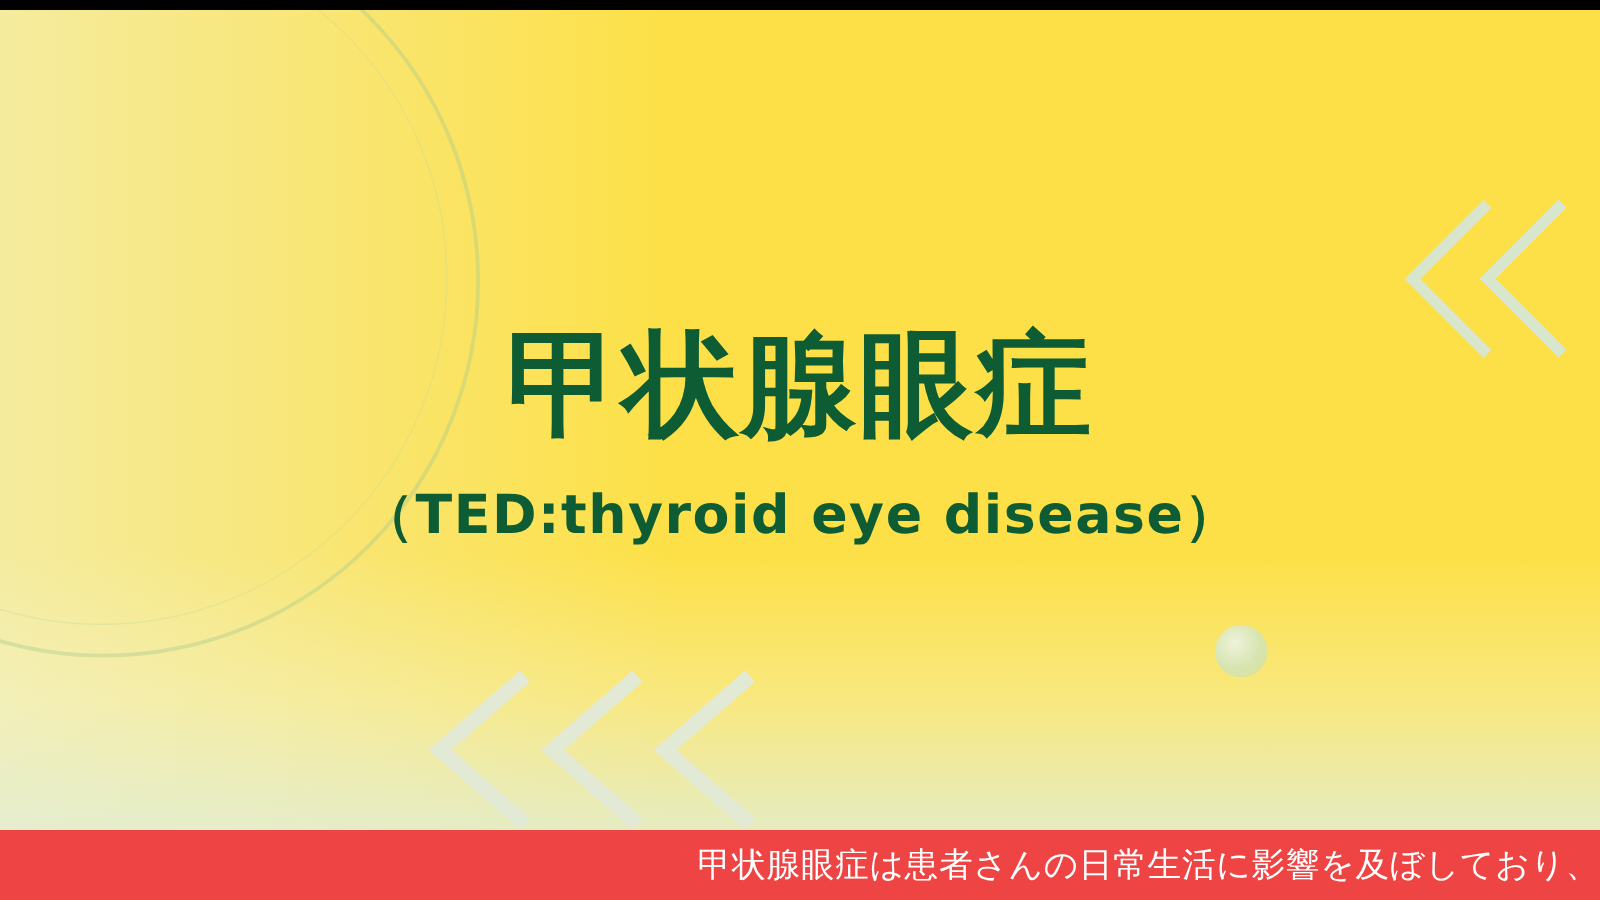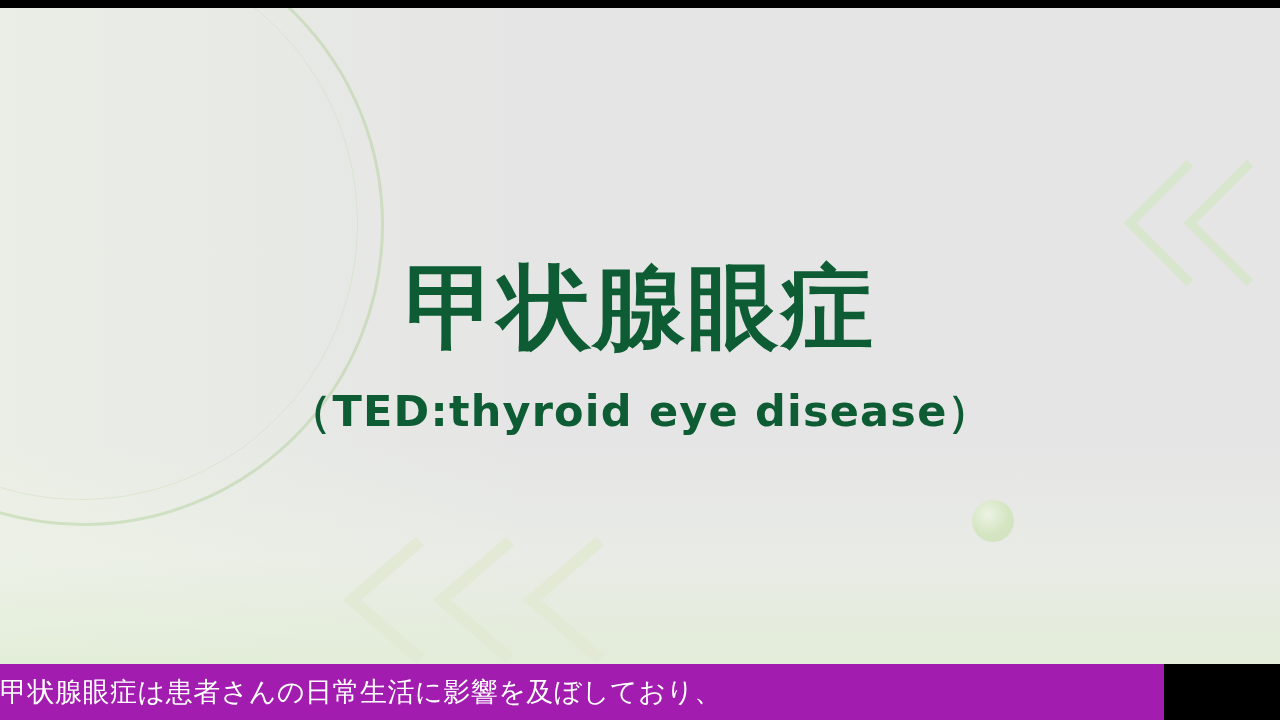--- a/index.html
+++ b/index.html
@@ -28,21 +28,21 @@
     height: 8px;
     background: #000;
     z-index: 30;
   }
   .slide-canvas {
     position: absolute;
     left: 0;
     top: 8px;
     width: 1280px;
     height: 656px;
-    background: #e5e5e5;
+    background: #fde047;
     overflow: hidden;
   }
   
   .bg-wash {
     position: absolute;
     left: 0; top: 0;
     width: 1280px;
     height: 656px;
     background:
       linear-gradient(to top, rgba(226,238,214,0.85) 0%, rgba(240,247,232,0.35) 16%, rgba(255,255,255,0) 34%),
@@ -116,26 +116,26 @@
     letter-spacing: 1.2px;
     margin: 26px 0 0 0;
     white-space: nowrap;
   }
 
   
   .caption-bar {
     position: absolute;
     left: 0;
     bottom: 0;
-    width: 1164px;
+    width: 1280px;
     height: 56px;
-    background: #a21caf;
+    background: #ef4444;
     display: flex;
     align-items: center;
-    justify-content: flex-start;
+    justify-content: flex-end;
     z-index: 40;
   }
   .caption-text {
     font-family: "DejaVu Sans", "Liberation Sans", sans-serif;
     font-size: 27px;
     font-weight: 500;
     color: #ffffff;
     letter-spacing: 0.5px;
     white-space: nowrap;
   }

